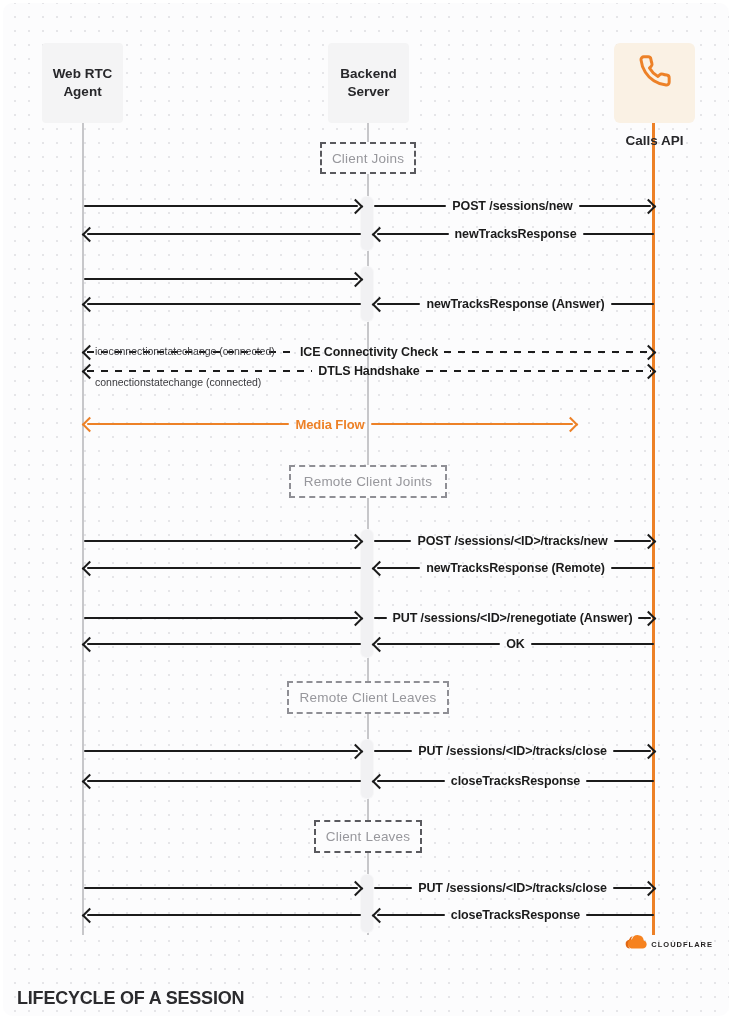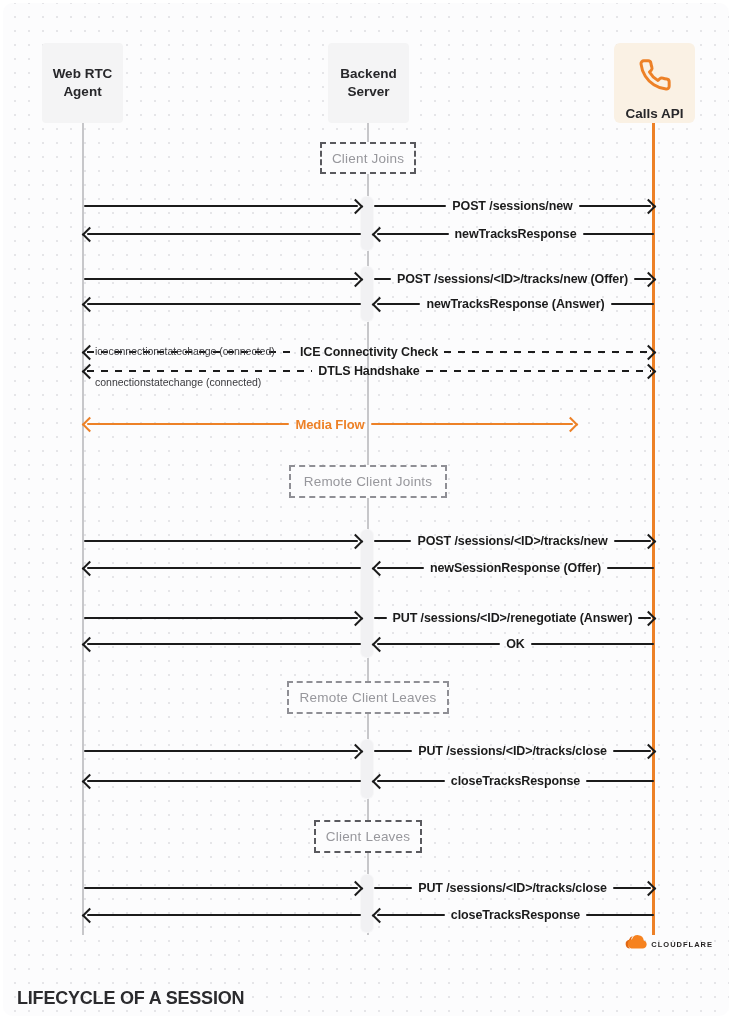--- a/index.html
+++ b/index.html
@@ -16,22 +16,23 @@
     background-size:14px 14px;background-position:5px 7px;
   }
   
   .actor{
     position:absolute;top:40px;width:81px;height:80px;border-radius:4px;
     background:#f4f4f5;display:flex;flex-direction:column;
     align-items:center;justify-content:center;
     font-weight:bold;font-size:13.5px;line-height:1.35;color:#27272a;text-align:center;
   }
   .actor.calls{
-    background:#faf1e4;border-radius:6px;justify-content:flex-end;padding-top:11px;
+    background:#faf1e4;border-radius:6px;justify-content:flex-start;padding-top:11px;
     box-sizing:border-box;
+    gap:31px;
   }
   .actor.calls .phone{margin-bottom:8px;}
   
   .lifeline{position:absolute;top:120px;height:812px;width:2px;background:#c7c7ca;}
   .lifeline.orange{width:3px;background:#ed8127;}
   
   .activation{position:absolute;left:358px;width:12px;background:#f1f1f3;border-radius:5px;box-shadow:0 0 0 1px #f7f7f8;}
   
   .section-box{
     position:absolute;background:#fcfcfd;border:2px dashed #8f8f95;
@@ -127,26 +128,20 @@
     </div>
     <div class="msg" style="left:81px;top:223px;width:277px;">
       <span class="chev l"></span>
         <span class="seg"></span>
     </div>
 
     <div class="msg" style="left:81px;top:268px;width:277px;">
       <span class="seg"></span>
         <span class="chev r"></span>
     </div>
-    <div class="msg" style="left:371px;top:268px;width:280px;">
-      <span class="seg"></span>
-      <span class="msg-label">POST /sessions/&lt;ID&gt;/tracks/new (Offer)</span>
-      <span class="seg"></span>
-        <span class="chev r"></span>
-    </div>
 
     <div class="msg" style="left:371px;top:293px;width:280px;">
       <span class="chev l"></span>
         <span class="seg"></span>
       <span class="msg-label">newTracksResponse (Answer)</span>
       <span class="seg"></span>
     </div>
     <div class="msg" style="left:81px;top:293px;width:277px;">
       <span class="chev l"></span>
         <span class="seg"></span>
@@ -185,21 +180,21 @@
     <div class="msg" style="left:371px;top:530px;width:280px;">
       <span class="seg"></span>
       <span class="msg-label">POST /sessions/&lt;ID&gt;/tracks/new</span>
       <span class="seg"></span>
         <span class="chev r"></span>
     </div>
 
     <div class="msg" style="left:371px;top:557px;width:280px;">
       <span class="chev l"></span>
         <span class="seg"></span>
-      <span class="msg-label">newSessionResponse (Offer)</span>
+      <span class="msg-label">newTracksResponse (Remote)</span>
       <span class="seg"></span>
     </div>
     <div class="msg" style="left:81px;top:557px;width:277px;">
       <span class="chev l"></span>
         <span class="seg"></span>
     </div>
 
     <div class="msg" style="left:81px;top:607px;width:277px;">
       <span class="seg"></span>
         <span class="chev r"></span>

